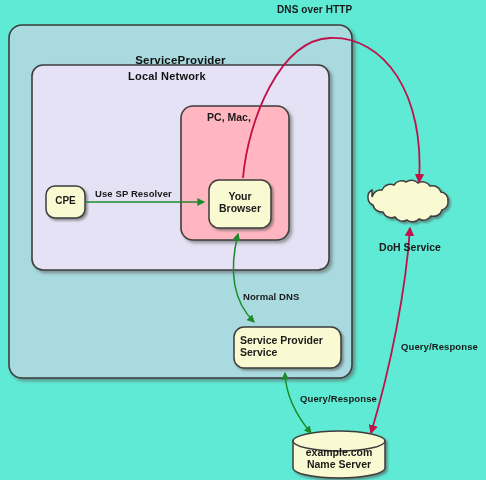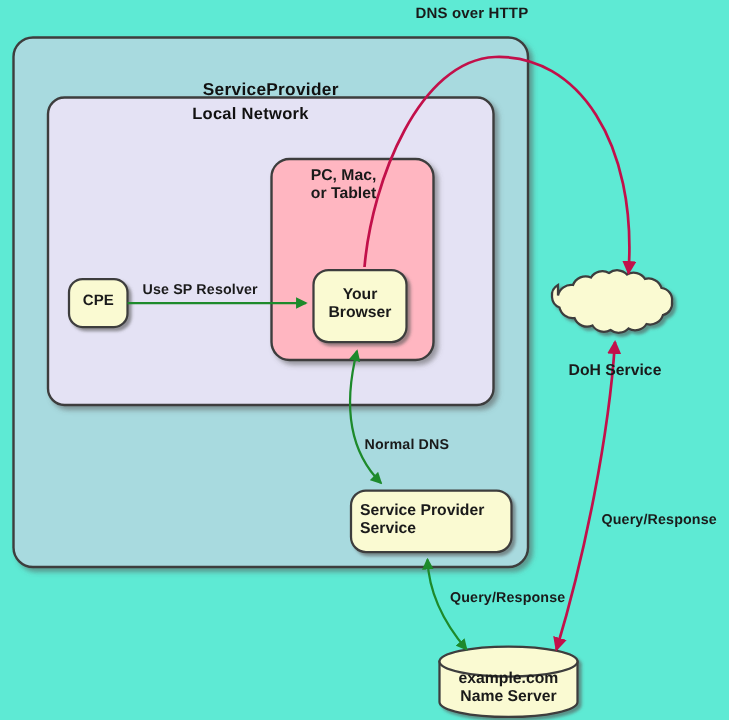--- a/index.html
+++ b/index.html
@@ -123,21 +123,20 @@
   </svg>
 
   <div class="edge-label" style="left:277px; top:4px; font-size:10px;">DNS over HTTP</div>
 
   <div class="container-title" style="left:9px; top:30px; width:343px;margin-top:24px;">ServiceProvider</div>
 
   <div class="container-title" style="left:32px; top:70px; width:270px; font-size:11px;">Local Network</div>
 
   <div class="node-label nlab-md" style="left:181px; top:111px; width:96px;">
     <div>PC, Mac,</div>
-    <div>or Tablet</div>
   </div>
 
   <div class="node-label nlab-sm" style="left:46px; top:195px; width:39px;">CPE</div>
 
   <div class="node-label nlab-md" style="left:209px; top:190px; width:62px;">
     <div>Your</div>
     <div>Browser</div>
   </div>
 
   <div class="node-label nlab-md" style="left:360px; top:198px; width:100px;margin-top:43px;">DoH Service</div>

